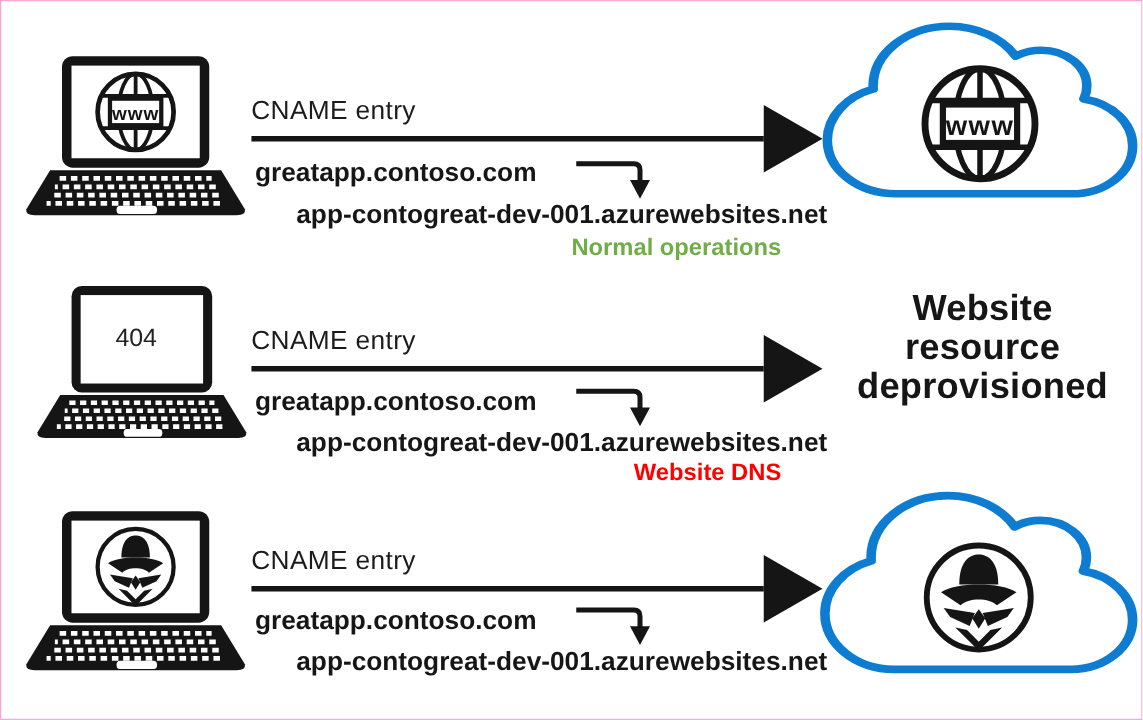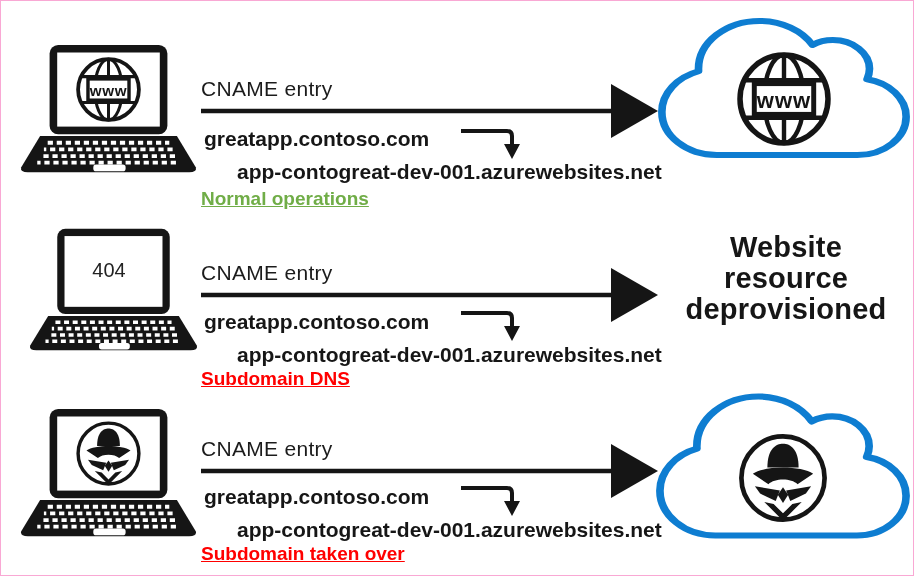--- a/index.html
+++ b/index.html
@@ -7,21 +7,21 @@
     position:relative;width:912px;height:574px;background:#fff;
     border:1px solid #f9a8d4;overflow:hidden;
     font-family:"Liberation Sans", sans-serif;color:#161616;
   }
   .abs{position:absolute;}
   .cname-label{
     width:430px;text-align:left;font-size:21px;font-weight:500;
     letter-spacing:.3px;color:#1b1b1b;
   }
   .domain-text{font-size:21px;font-weight:700;color:#161616;white-space:nowrap;}
-  .status-text{width:424px;text-align:left;font-size:19px;font-weight:700;white-space:nowrap;text-decoration:underline;}
+  .status-text{width:424px;text-align:right;font-size:19px;font-weight:700;white-space:nowrap;}
   .right-text{
     width:260px;text-align:center;font-size:29px;font-weight:600;
     line-height:1.07;color:#161616;letter-spacing:.2px;
   }
   .cloud-wrap{position:absolute;}
   .cloud-wrap svg.cloud-shape{position:absolute;inset:0;width:100%;height:100%;}
   .cloud-icon{position:absolute;left:50%;top:57%;transform:translate(-50%,-50%);}
 </style>
 </head>
 <body>
@@ -106,21 +106,21 @@
 
   <div class="abs domain-text" style="left:203px;top:309px;">greatapp.contoso.com</div>
 
   <svg class="abs" style="left:458px;top:306px;" width="64" height="38" viewBox="0 0 64 38">
     <path d="M2,6 H48 Q53,6 53,11 V20" fill="none" stroke="#151515" stroke-width="4"></path>
     <polygon points="45,19 61,19 53,34" fill="#151515"></polygon>
   </svg>
 
   <div class="abs domain-text" style="left:236px;top:342px;">app-contogreat-dev-001.azurewebsites.net</div>
 
-  <div class="abs status-text" style="left: 200px; top: 367px; color: rgb(255, 0, 0);">Subdomain DNS</div>
+  <div class="abs status-text" style="left: 200px; top: 367px; color: rgb(255, 0, 0);">Website DNS</div>
 
   <div class="abs right-text" style="left:655px;top:231px;">
     <div>Website</div>
     <div>resource</div>
     <div>deprovisioned</div>
   </div>
 
   <svg class="abs" style="left:17px;top:406px;" width="181" height="133" viewBox="0 0 190 140">
     <rect x="33" y="2" width="124" height="94" rx="9" fill="#151515"></rect>
     <rect x="41" y="10" width="108" height="78" fill="#fff"></rect>
@@ -154,21 +154,20 @@
 
   <div class="abs domain-text" style="left:203px;top:484px;">greatapp.contoso.com</div>
 
   <svg class="abs" style="left:458px;top:481px;" width="64" height="38" viewBox="0 0 64 38">
     <path d="M2,6 H48 Q53,6 53,11 V20" fill="none" stroke="#151515" stroke-width="4"></path>
     <polygon points="45,19 61,19 53,34" fill="#151515"></polygon>
   </svg>
 
   <div class="abs domain-text" style="left:236px;top:517px;">app-contogreat-dev-001.azurewebsites.net</div>
 
-  <div class="abs status-text" style="left: 200px; top: 542px; color: rgb(255, 0, 0);">Subdomain taken over</div>
 
   <div class="cloud-wrap" style="left: 652px; top: 380px; width: 260px; height: 170px; color: rgb(14, 125, 209);">
     <svg class="cloud-shape" viewBox="-18 -18 676 548" preserveAspectRatio="none">
       <path d="M0 336c0 79.5 64.5 144 144 144h368c70.7 0 128-57.3 128-128 0-61.9-44-113.6-102.4-125.4 4.1-10.7 6.4-22.4 6.4-34.6 0-53-43-96-96-96-19.7 0-38.1 6-53.3 16.2C367 64.2 315.3 32 256 32c-88.4 0-160 71.6-160 160 0 2.7 .1 5.4 .2 8.1C40.2 219.8 0 273.2 0 336z" fill="#fff" stroke="currentColor" stroke-width="20" stroke-linejoin="round"></path>
     </svg>
     <svg class="cloud-icon" width="104" height="104" viewBox="-50 -50 100 100">
       <circle r="40" fill="#fff" stroke="#151515" stroke-width="4.5"></circle>
       <g fill="#151515">
         <path d="M-15,-10 C-15,-28 -7,-33 0,-33 C7,-33 15,-28 15,-10 Z"></path>
         <path d="M-29,-4 C-18,-12 18,-12 29,-4 L14,6 C8,0 -8,0 -14,6 Z"></path>

